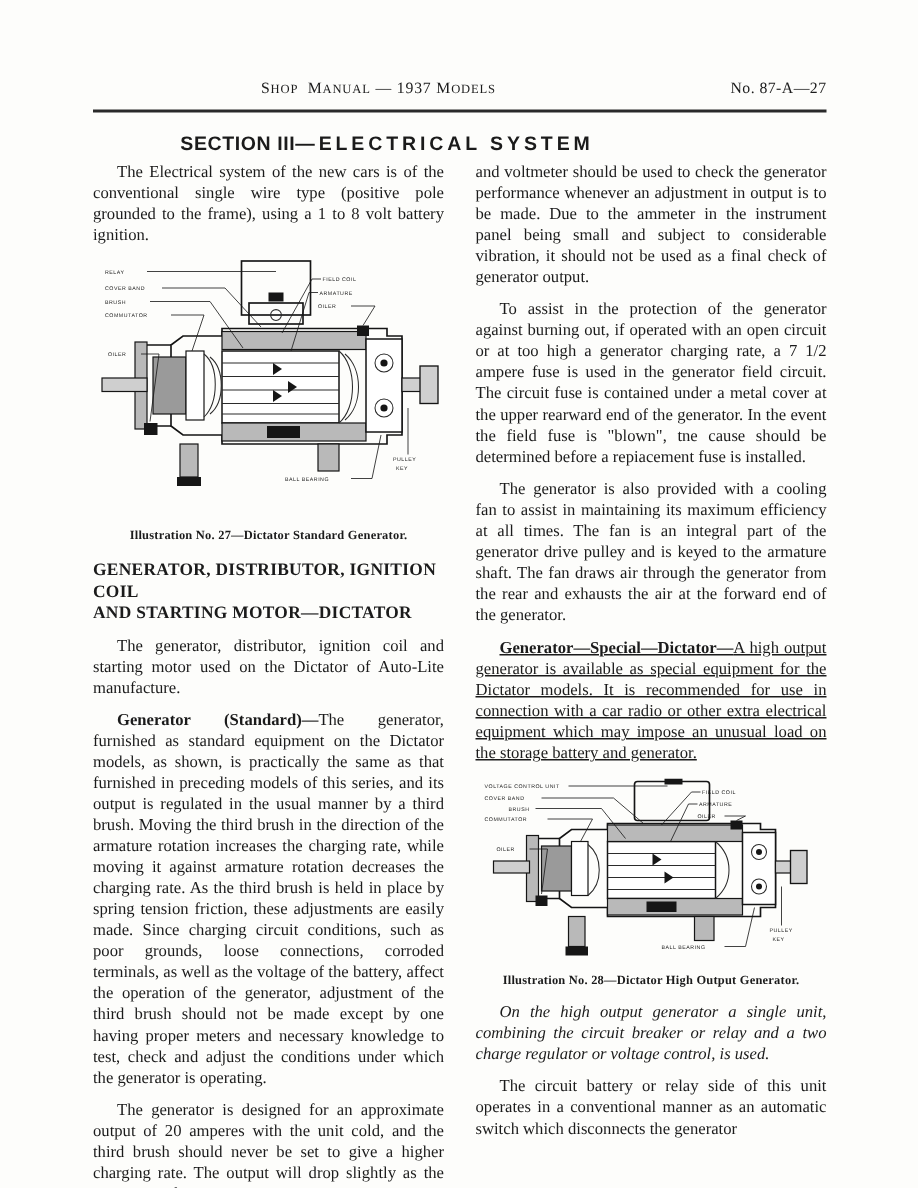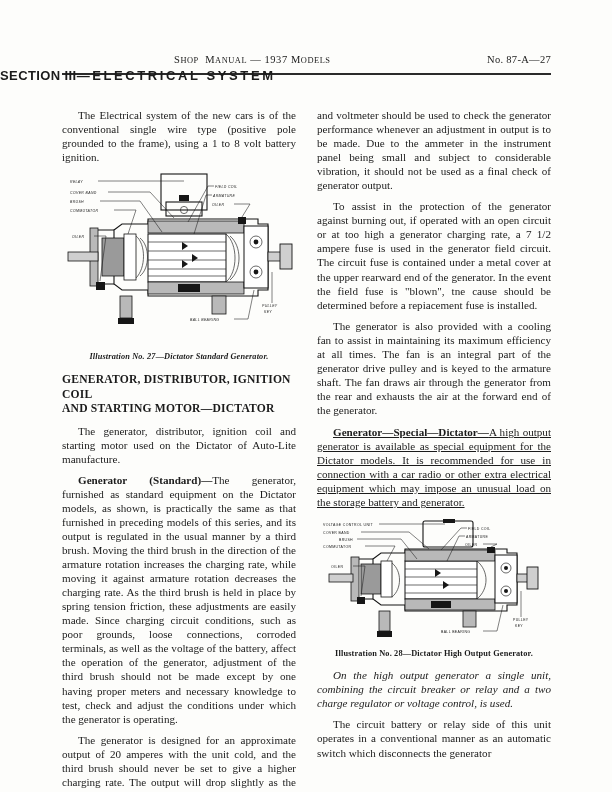--- a/index.html
+++ b/index.html
@@ -52,23 +52,23 @@
     left: 62px;
     top: 73px;
     width: 489px;
     height: 2px;
     background: #2a2a2a;
   }
   
   .section-title {
     position: absolute;
     left: 0;
-    top: 68px;
+    top: 88px;
     width: 516px;
-    text-align: left;
+    text-align: center;
     font-family: "Liberation Sans", "DejaVu Sans", sans-serif;
     font-weight: bold;
     font-size: 13px;
     letter-spacing: .4px;
   }
   .section-title .spaced { letter-spacing: 2.6px; }
 
   
   .col {
     position: absolute;
@@ -142,21 +142,21 @@
   <div class="rule"></div>
 
   <div class="section-title">
     SECTION III<span class="spaced">—ELECTRICAL SYSTEM</span>
   </div>
 
   <div class="col col-left">
 
     <p class="body">The Electrical system of the new cars is of the conventional single wire type (positive pole grounded to the frame), using a 1 to 8 volt battery ignition.</p>
 
-    <div class="fig" style="margin-top:8px;font-style:italic;">
+    <div class="fig" style="margin-top:8px;">
       <svg width="234" height="175" viewBox="0 0 234 175">
 
         <rect x="99" y="2" width="46" height="36" class="outline" fill="#ffffff"></rect>
         <rect x="104" y="30" width="36" height="14" class="outline" fill="#efefef"></rect>
         <circle cx="122" cy="38" r="3.6" class="thin"></circle>
         <rect x="117" y="23" width="10" height="6" class="solidblk"></rect>
 
         <path class="outline" d="M52 58 L60 52 L86 52 L86 47 L196 47 L196 52 L206 52 L206 118 L196 118 L196 124 L86 124 L86 118 L60 118 L52 112 Z"></path>
 
         <path class="outline" d="M52 58 L30 58 L30 112 L52 112"></path>

